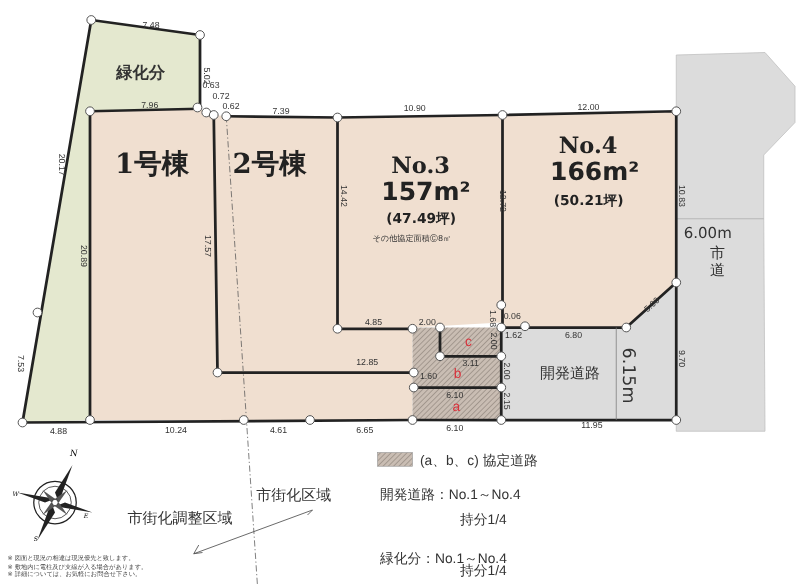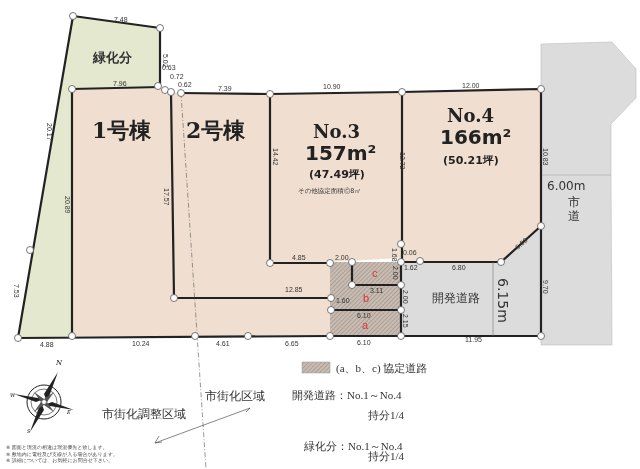--- a/index.html
+++ b/index.html
@@ -3,21 +3,21 @@
 <meta charset="utf-8">
 <style>
   html, body { margin:0; padding:0; background:#ffffff; }
   body { width:640px; height:469px; position:relative; overflow:hidden; font-family:"DejaVu Sans", sans-serif; }
   svg { position:absolute; left:0; top:0; }
   .dim { font-family:"Liberation Sans", sans-serif; font-size:7px; fill:#333; }
   .lot-big { font-family:"DejaVu Serif", serif; font-weight:bold; fill:#222; }
   .area { font-family:"DejaVu Sans", sans-serif; font-weight:bold; fill:#222; }
   .label-jp { font-family:"DejaVu Sans", sans-serif; fill:#333; }
   .red { fill:#d8323c; font-family:"Liberation Sans", sans-serif; font-size:11px; }
-  .legend { position:absolute; font-family:Liberation Serif, serif; color:#333; font-size:11px;text-align:right; }
+  .legend { position:absolute; font-family:Liberation Sans, sans-serif; color:#333; font-size:11px;text-align:right; }
   .notes { position:absolute; left:6px; top:444px; font-size:5px; line-height:6.5px; color:#444; font-family:"DejaVu Sans", sans-serif; }
 </style>
 </head>
 <body>
 
 <svg width="640" height="469" viewBox="0 0 640 469">
   <defs>
     <pattern id="hatch" width="3" height="3" patternUnits="userSpaceOnUse" patternTransform="rotate(45)">
       <rect width="3" height="3" fill="#c9bdb3"></rect>
       <line x1="0" y1="0" x2="0" y2="3" stroke="#8d827a" stroke-width="1"></line>
@@ -166,21 +166,21 @@
     <text x="12" y="-37" font-size="7" font-style="italic" font-family="DejaVu Serif, serif">N</text>
     <text x="-34" y="-5" font-size="5" font-style="italic" font-family="DejaVu Serif, serif">W</text>
     <text x="23" y="12" font-size="5" font-style="italic" font-family="DejaVu Serif, serif">E</text>
     <text x="-17" y="31" font-size="5" font-style="italic" font-family="DejaVu Serif, serif">S</text>
   </g>
 
   <rect x="302" y="362" width="28" height="11" fill="url(#hatch)" stroke="#999" stroke-width="0.5"></rect>
 </svg>
 
 <div class="legend" style="left:336px;top:361px;">(a、b、c) 協定道路</div>
-<div class="legend" style="left:292px;top:388px;">開発道路：No.1～No.4</div>
+<div class="legend" style="left:304px;top:388px;">開発道路：No.1～No.4</div>
 <div class="legend" style="left:368px;top:408px;">持分1/4</div>
 <div class="legend" style="left:304px;top:428px;margin-top:11px;">緑化分：No.1～No.4</div>
 <div class="legend" style="left:368px;top:449px;">持分1/4</div>
 
 <div class="notes">
   <div>※ 図面と現況の相違は現況優先と致します。</div>
   <div>※ 敷地内に電柱及び支線が入る場合があります。</div>
   <div>※ 詳細については、お気軽にお問合せ下さい。</div>
 </div>
 

